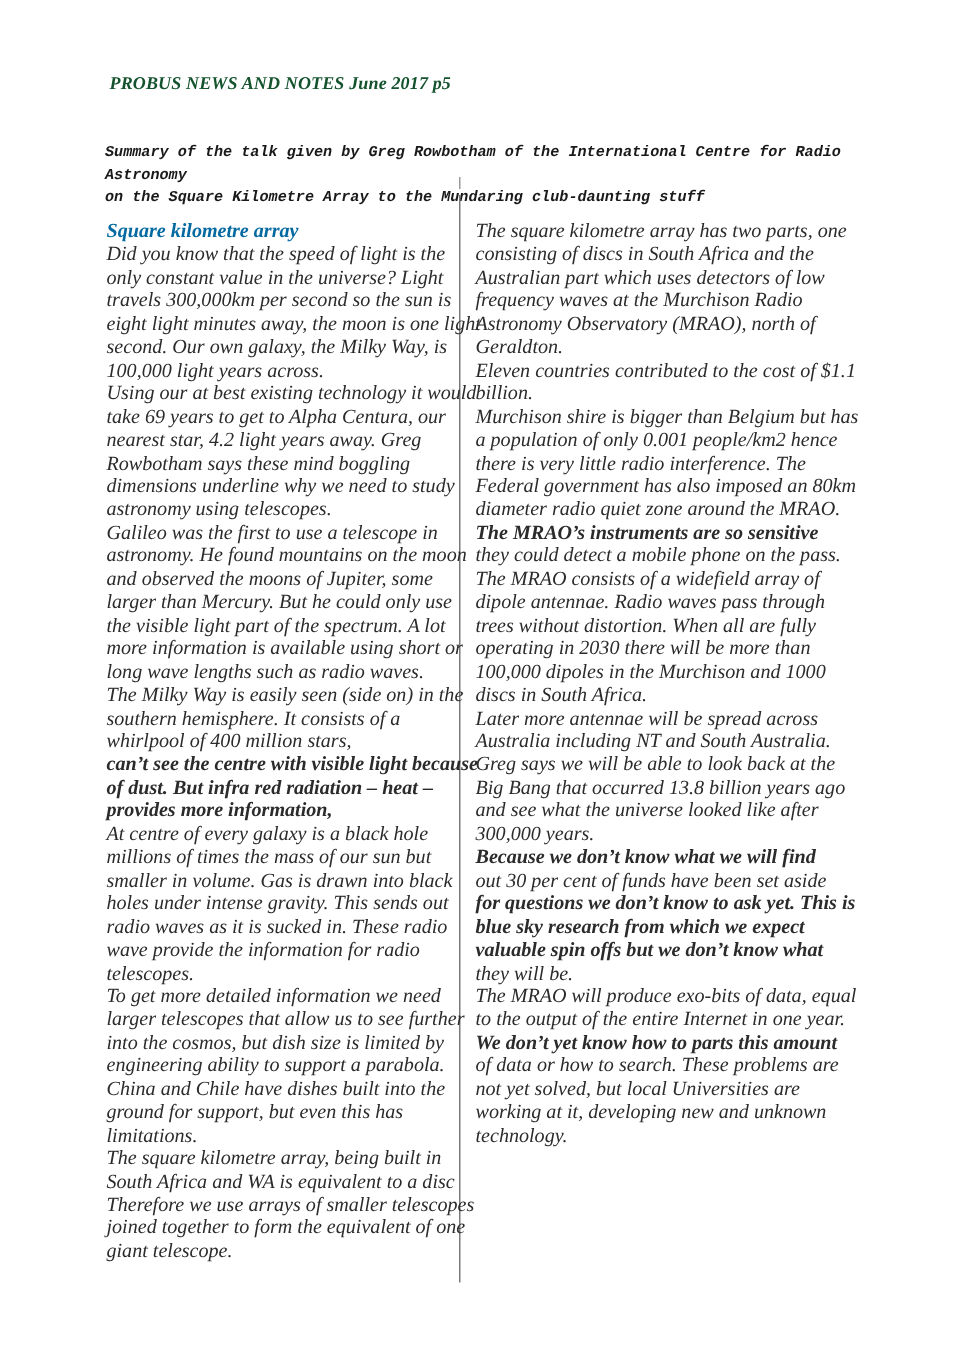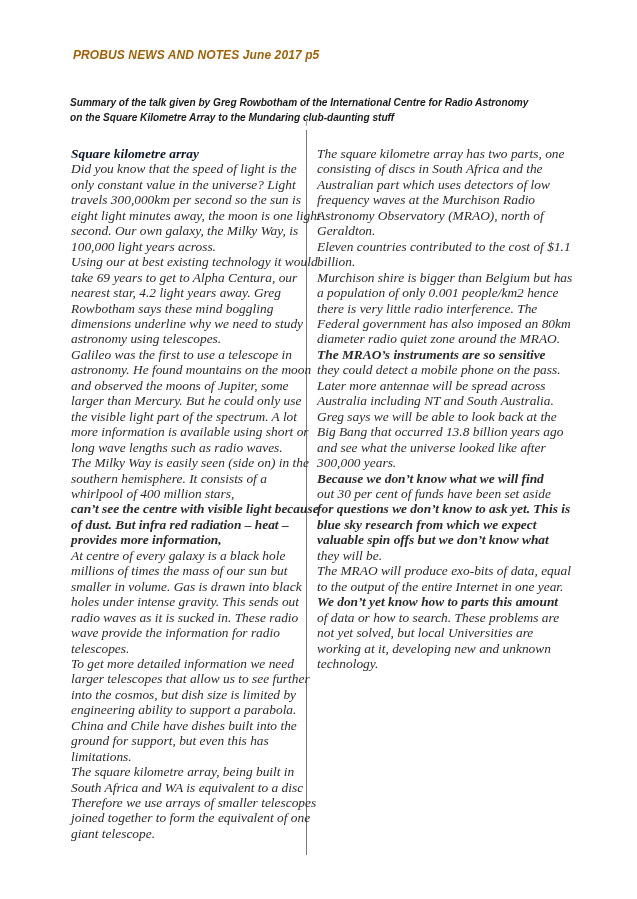--- a/index.html
+++ b/index.html
@@ -1,35 +1,35 @@
 <!DOCTYPE html>
 <html><head>
 <meta charset="utf-8">
 <style>
   html, body { margin: 0; padding: 0; background: #ffffff; }
   body { width: 637px; height: 899px; position: relative; overflow: hidden; }
   .header {
     position: absolute; left: 73px; top: 48px;
-    font-family: Liberation Sans, sans-serif; font-style: italic; font-weight: bold;
-    font-size: 12px; color: #a16207; letter-spacing: 0.1px;
+    font-family: Liberation Serif, serif; font-style: italic; font-weight: bold;
+    font-size: 12px; color: #14532d; letter-spacing: 0.1px;
   }
   .summary {
     position: absolute; left: 70px; top: 95px; width: 520px;
-    font-family: Liberation Sans, sans-serif; font-style: italic; font-weight: bold;
+    font-family: Liberation Mono, monospace; font-style: italic; font-weight: bold;
     font-size: 10.1px; line-height: 15px; color: #1a1a1a;
   }
   .col {
     position: absolute; top: 146px;
     font-family: "Liberation Serif", serif; font-style: italic;
     font-size: 13.4px; line-height: 15.45px; color: #2b2b2b;
   }
   .col-left { left: 71px; width: 250px; }
   .col-right { left: 317px; width: 258px; }
   .col p { margin: 0; }
-  .heading { font-weight: bold; color: #0f172a; }
+  .heading { font-weight: bold; color: #0369a1; }
   .bold { font-weight: bold; }
   .divider {
     position: absolute; left: 306px; top: 130px; width: 1px; height: 725px;
     background: #7a7a7a;
   }
   .divider2 {
     position: absolute; left: 306px; top: 118px; width: 1px; height: 8px;
     background: #9a9a9a;
   }
 </style>
@@ -60,20 +60,21 @@
   <p>Therefore we use arrays of smaller telescopes joined together to form the equivalent of one giant telescope.</p>
 </div>
 
 <div class="col col-right">
   <p>The square kilometre array has two parts, one consisting of discs in South Africa and the Australian part which uses detectors  of low frequency waves at the Murchison Radio Astronomy Observatory (MRAO), north of Geraldton.</p>
   <p>Eleven countries contributed to the cost of $1.1 billion.</p>
   <p>Murchison shire is bigger than Belgium but has a population of only 0.001 people/km2 hence there is very little radio interference. The Federal government has also imposed an 80km</p>
   <p>diameter radio quiet zone around the MRAO.</p>
   <p class="bold">The MRAO’s instruments are so sensitive</p>
   <p>they could detect a mobile phone on the pass.</p>
+  <p>The MRAO consists of a widefield array of dipole antennae. Radio waves pass through trees without distortion. When all are fully operating in 2030 there will be more than 100,000 dipoles in the Murchison and 1000 discs in South Africa.</p>
   <p>Later more antennae will be spread across Australia including NT and South Australia. Greg says we will be able to look back at the Big Bang that occurred 13.8 billion years ago and see what the universe looked like after 300,000 years.</p>
   <p class="bold">Because we don’t know what we will find</p>
   <p>out 30 per cent of funds have been set aside</p>
   <p class="bold">for questions we don’t know to ask yet. This is blue sky research from which we expect</p>
   <p class="bold">valuable spin offs but we don’t know what</p>
   <p>they will be.</p>
   <p>The MRAO will produce exo-bits of data, equal to the output of the entire Internet in one year.</p>
   <p class="bold">We don’t yet know how to parts this amount</p>
   <p>of data or how to search. These problems are not yet solved, but local Universities are working at it, developing new and unknown technology.</p>
 </div>

